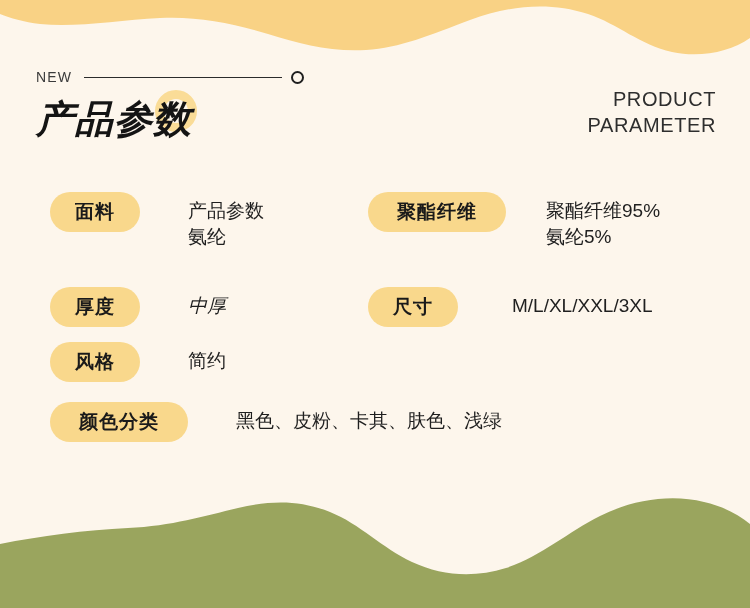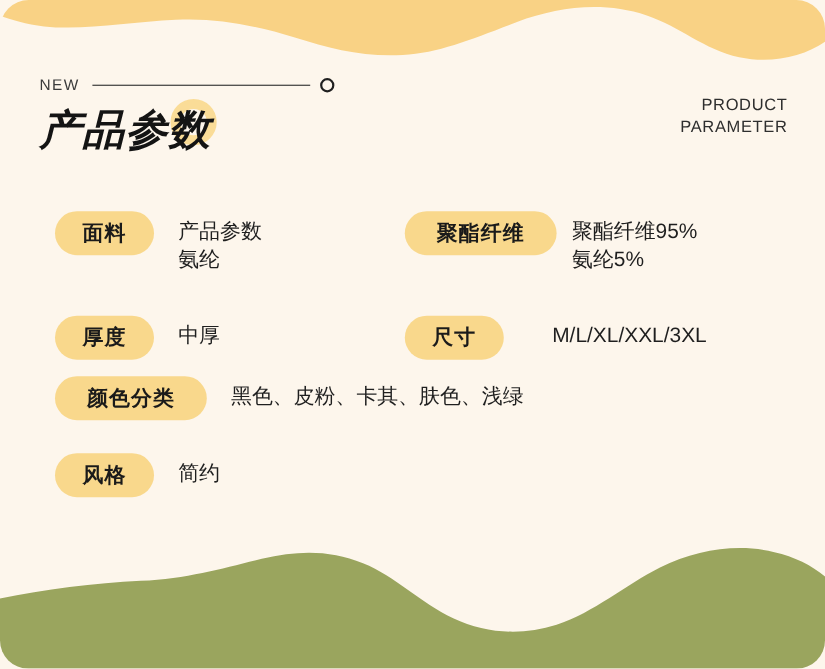--- a/index.html
+++ b/index.html
@@ -12,21 +12,20 @@
     overflow: hidden;
     font-family: "Liberation Sans", "DejaVu Sans", sans-serif;
     background: #fdf6ec;
   }
   #page {
     position: relative;
     width: 750px;
     height: 608px;
     background: #fdf6ec;
     overflow: hidden;
-    border-radius: 26px;
   }
 
   
   .wave-top, .wave-bottom {
     position: absolute;
     left: 0;
     width: 750px;
     pointer-events: none;
   }
   .wave-top { top: 0; height: 62px; }
@@ -98,21 +97,21 @@
     line-height: 1;
     white-space: nowrap;
     font-style: italic;
   }
 
   .product-en {
     position: absolute;
     right: 34px;
     top: 86px;
     text-align: right;
-    font-size: 15px;
+    font-size: 20px;
     line-height: 1.32;
     letter-spacing: .6px;
     color: #2e2e2e;
     font-weight: 400;
     white-space: pre-line;
   }
 
   
   .params {
     position: absolute;
@@ -121,20 +120,21 @@
     width: 750px;
   }
   .row {
     position: relative;
     display: flex;
     align-items: flex-start;
   }
   .cell {
     display: flex;
     align-items: flex-start;
+    gap: 26px;
   }
   .pill {
     flex: none;
     min-width: 90px;
     height: 40px;
     padding: 0 20px;
     border-radius: 20px;
     background: #f9d88c;
     color: #1a1a1a;
     font-size: 19px;
@@ -203,36 +203,36 @@
       <div class="cell">
         <div class="pill wide">聚酯纤维</div>
         <div class="value" style="margin-left:14px;">聚酯纤维95%
 氨纶5%</div>
       </div>
     </div>
 
     <div class="row" style="height:70px;align-items:center;">
       <div class="cell" style="margin-left:50px;width:318px;">
         <div class="pill">厚度</div>
-        <div class="value" style="margin-left:22px;">中厚</div>
+        <div class="value" style="margin-left:22px;font-style:italic;">中厚</div>
       </div>
       <div class="cell">
         <div class="pill">尺寸</div>
-        <div class="value" style="margin-left:44px;">M/L/XL/XXL/3XL</div>
+        <div class="value" style="margin-left:28px;">M/L/XL/XXL/3XL</div>
+      </div>
+    </div>
+
+    <div class="row" style="height:60px;">
+      <div class="cell" style="margin-left:50px;">
+        <div class="pill">风格</div>
+        <div class="value" style="margin-left:22px;">简约</div>
       </div>
     </div>
 
     <div class="row" style="height:70px;">
       <div class="cell" style="margin-left:50px;">
         <div class="pill wide">颜色分类</div>
         <div class="value" style="margin-left:22px;">黑色、皮粉、卡其、肤色、浅绿</div>
       </div>
     </div>
 
-    <div class="row" style="height:60px;">
-      <div class="cell" style="margin-left:50px;">
-        <div class="pill">风格</div>
-        <div class="value" style="margin-left:22px;">简约</div>
-      </div>
-    </div>
-
   </div>
 </div>
 
 </body></html>

